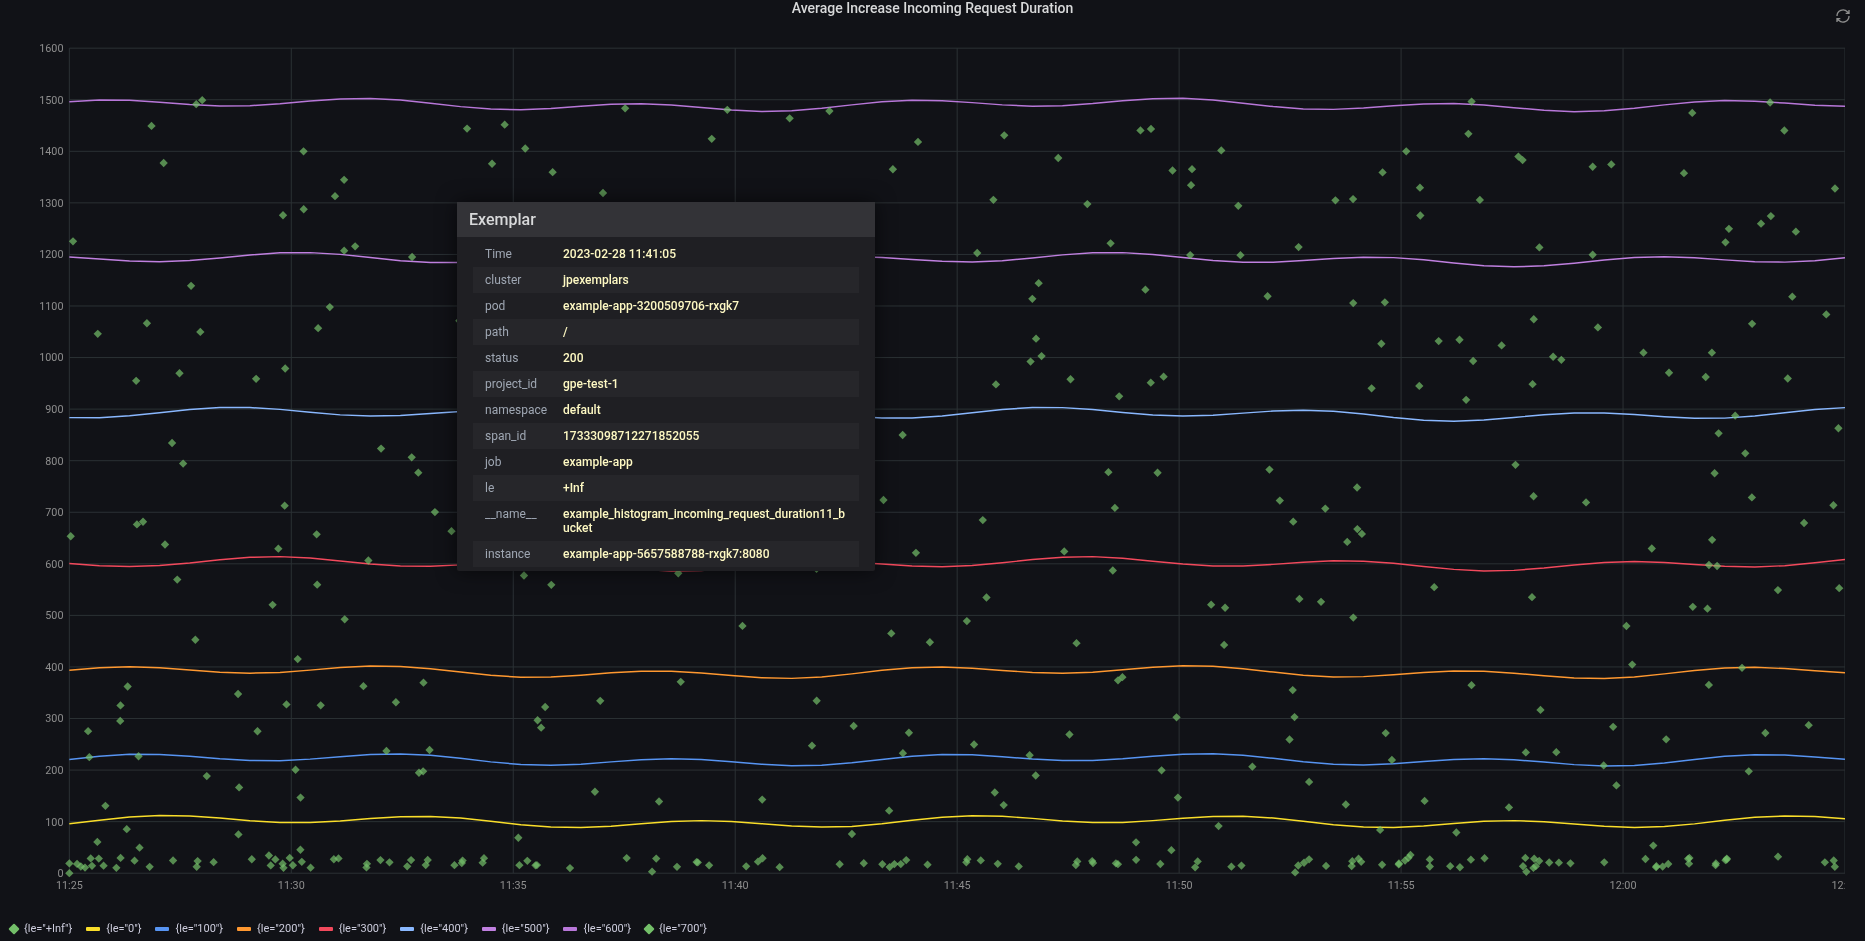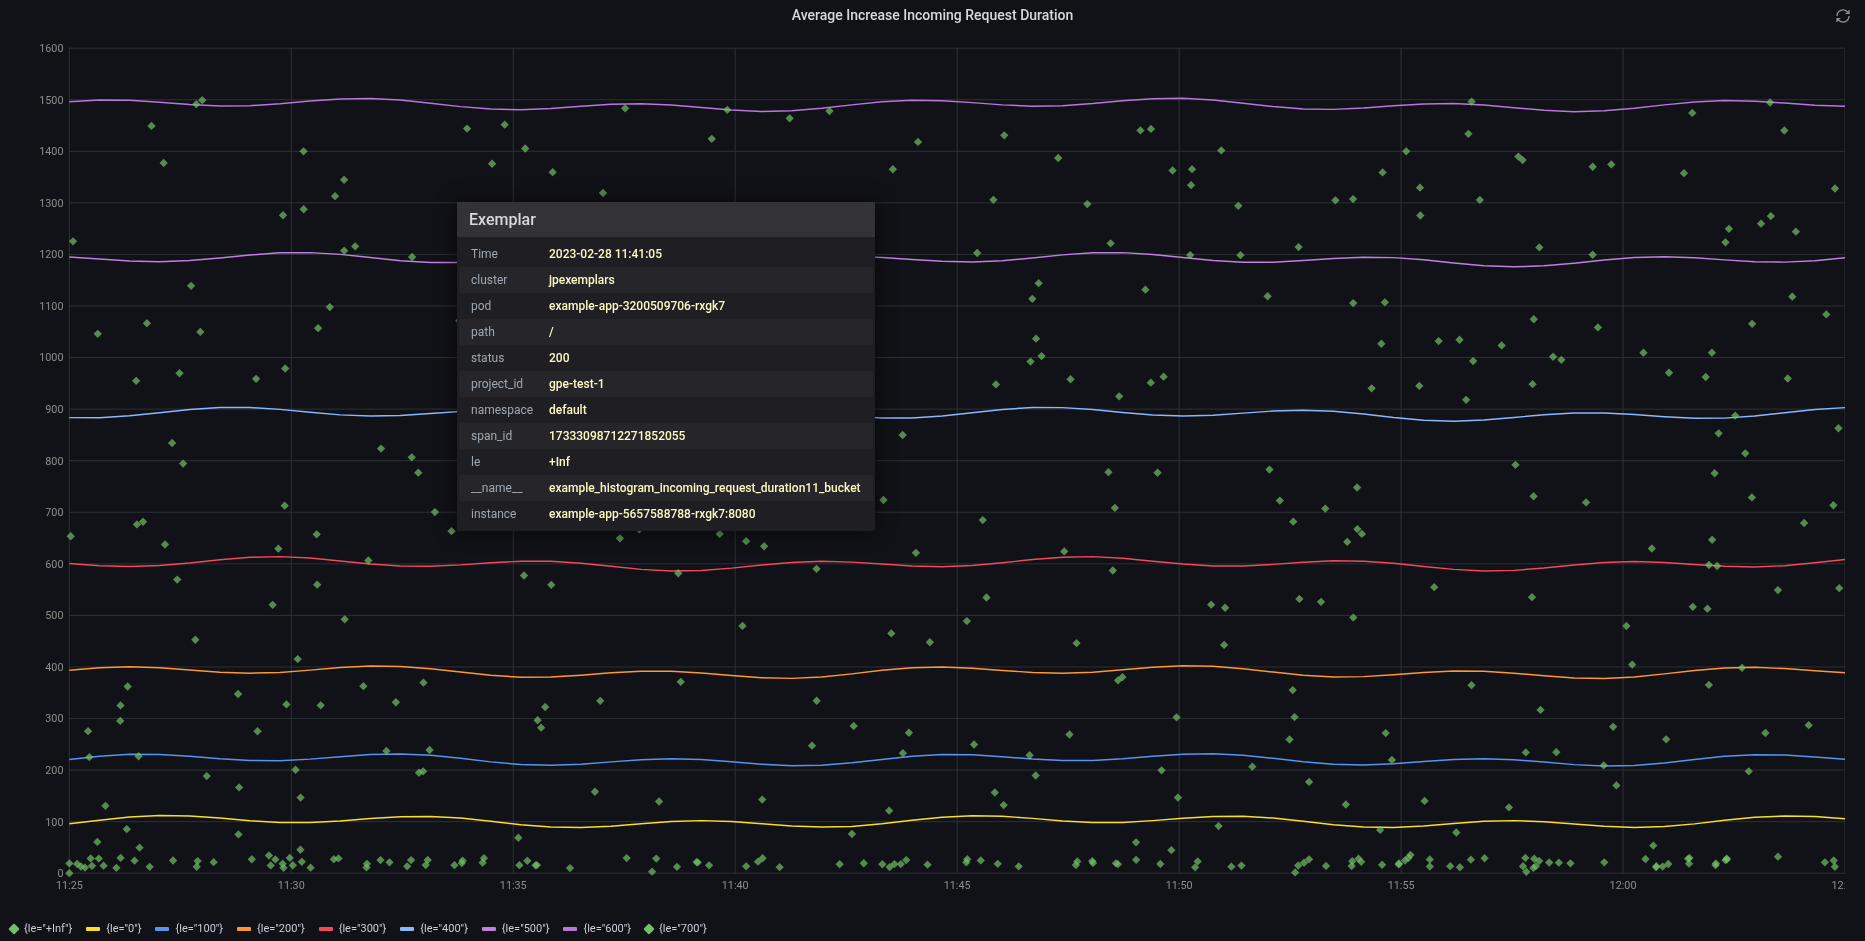--- a/index.html
+++ b/index.html
@@ -1,34 +1,34 @@
 <!DOCTYPE html>
 <html><head>
 <meta charset="utf-8">
 <style>
   html,body{margin:0;padding:0;background:#111217;color:#ccccdc;font-family:-apple-system,BlinkMacSystemFont,"Segoe UI",Roboto,Helvetica,Arial,sans-serif;font-size:12px;width:1865px;height:941px;overflow:hidden}
   .panel{width:1865px;height:941px;position:relative}
-  .panel-header{height:30px;display:flex;align-items:center;justify-content:center;position:relative}
+  .panel-header{height:30px;display:flex;justify-content:center;position:relative}
   .panel-title{color:#d8d9da;font-size:14px;font-weight:500}
   .refresh-icon{position:absolute;right:14px;top:8px;color:#8e8e8e;cursor:pointer}
   .refresh-icon svg{width:16px;height:16px;stroke:#8e8e8e;fill:none;stroke-width:2}
   .plot-area{position:absolute;left:35px;top:40px;right:20px;bottom:40px}
   .plot-area svg{width:100%;height:100%}
   .grid-line{stroke:#2c3235;stroke-width:1}
   .axis-label{fill:#8e8e8e;font-size:11px}
   .series{fill:none;stroke-width:1.5}
   .exemplar{fill:#73bf69;opacity:0.7}
   .legend{position:absolute;left:10px;bottom:6px;display:flex;flex-wrap:wrap;gap:14px;align-items:center}
   .legend-item{display:flex;align-items:center;gap:6px;cursor:pointer}
   .legend-swatch{width:14px;height:4px;border-radius:1px;display:inline-block}
   .legend-swatch.diamond{width:8px;height:8px;transform:rotate(45deg);border-radius:1px}
   .legend-label{color:#ccccdc;font-size:11px}
   .tooltip{position:absolute;left:457px;top:202px;width:418px;background:#1f1f23;border-radius:2px;box-shadow:0 0 20px rgba(0,0,0,.6);z-index:10}
   .tooltip-header{background:#333337;padding:8px 12px;color:#d8d9da;font-size:16px;font-weight:500}
-  .tooltip-body{padding:4px 2px}
+  .tooltip-body{padding:4px 16px}
   .tooltip-row{display:flex;padding:6px 12px}
   .tooltip-row:nth-child(even){background:#26262a}
   .tooltip-key{width:78px;color:#9fa7b3;font-size:12px}
   .tooltip-val{flex:1;color:#fef9c3;font-size:12px;font-weight:500;word-break:break-all}
 </style>
 </head>
 <body>
 
 <div class="panel">
 
@@ -575,20 +575,24 @@
         </div>
         <div class="tooltip-row">
           <div class="tooltip-key">namespace</div>
           <div class="tooltip-val">default</div>
         </div>
         <div class="tooltip-row">
           <div class="tooltip-key">span_id</div>
           <div class="tooltip-val">17333098712271852055</div>
         </div>
         <div class="tooltip-row">
+          <div class="tooltip-key">job</div>
+          <div class="tooltip-val">example-app</div>
+        </div>
+        <div class="tooltip-row">
           <div class="tooltip-key">le</div>
           <div class="tooltip-val">+Inf</div>
         </div>
         <div class="tooltip-row">
           <div class="tooltip-key">__name__</div>
           <div class="tooltip-val">example_histogram_incoming_request_duration11_bucket</div>
         </div>
         <div class="tooltip-row">
           <div class="tooltip-key">instance</div>
           <div class="tooltip-val">example-app-5657588788-rxgk7:8080</div>

